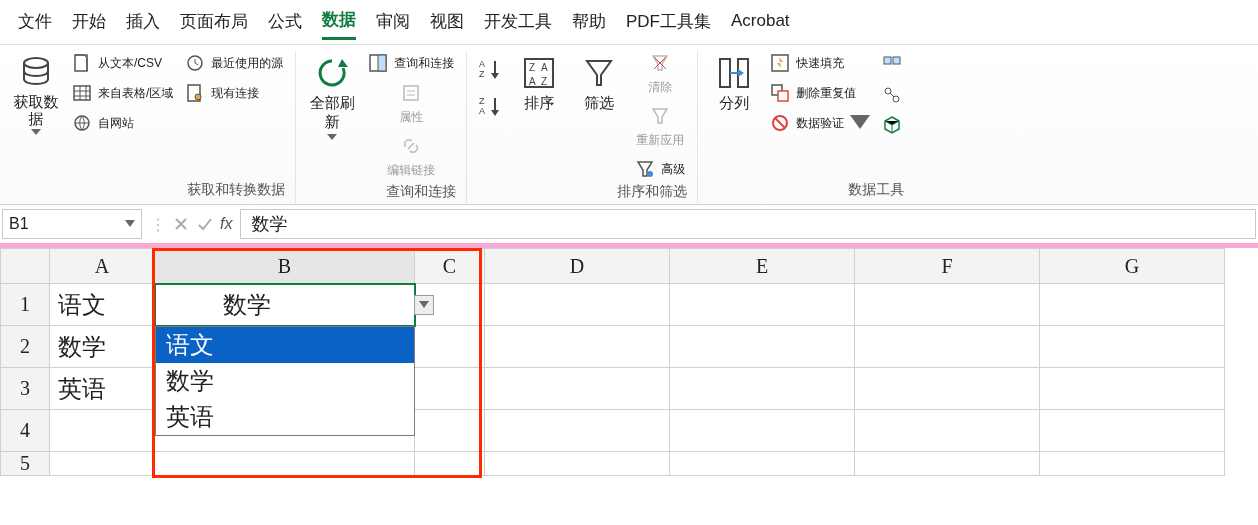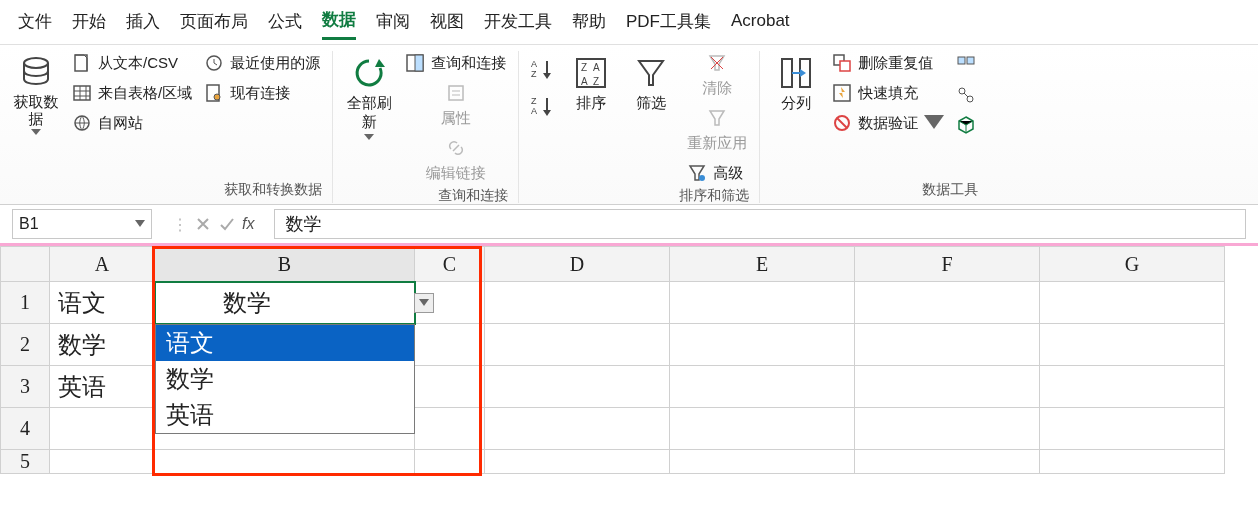--- a/index.html
+++ b/index.html
@@ -48,36 +48,36 @@
   }
   .group:last-child { border-right: none; }
   .group-body { display: flex; align-items: flex-start; gap: 8px; flex: 1; }
   .group-label { text-align: right; font-size: 14px; color: #555; padding: 2px 0 4px 0; }
   .big-btn {
     display: flex; flex-direction: column; align-items: center;
     width: 52px; padding: 4px 2px; cursor: pointer; font-size: 15px;
   }
   .big-btn .icon svg { width: 36px; height: 36px; }
   .icon-list {
-    display: flex; flex-direction: column; gap: 6px; font-size: 15px;
+    display: flex; flex-direction: column; gap: 6px; font-size: 12px;
   }
   .icon-list .item {
     display: flex; align-items: center; gap: 6px; cursor: pointer; white-space: nowrap; padding: 2px;
   }
   .icon-list .item.disabled { color: #9a9a9a; flex-direction: column; }
   .icon-list .item svg { width: 20px; height: 20px; flex-shrink: 0; }
   .dropdown-caret {
     width: 10px; height: 6px; margin-top: 2px;
   }
   .dropdown-caret polygon, .caret-down polygon { fill: #666; }
 
   
   .formula-bar {
-    display: flex; align-items: center; gap: 20px;
-    padding: 4px 12px; border-bottom: 3px solid #f9a8d4; font-size: 16px;
+    display: flex; align-items: center; gap: 8px;
+    padding: 4px 2px; border-bottom: 5px solid #f9a8d4; font-size: 16px;
   }
   .name-box {
     width: 140px; height: 30px; display: flex; justify-content: space-between; align-items: center;
     border: 1px solid #c8c8c8; background: #fff; padding: 0 6px; font-size: 16px;
   }
   .fx-icons { display: flex; align-items: center; gap: 6px; color: #888; }
   .fx-icons svg { width: 18px; height: 18px; }
   .fx-label { font-style: italic; color: #555; font-size: 16px; }
   .formula-input {
     flex: 1; border: 1px solid #c8c8c8; height: 30px; display: flex; align-items: center; padding: 0 10px; font-size: 18px;
@@ -332,31 +332,31 @@
               <rect x="22" y="4" width="10" height="28" fill="none" stroke="#444" stroke-width="2"></rect>
               <path d="M14 18h8" stroke="#3a8dd6" stroke-width="2"></path>
               <polygon points="22,14 28,18 22,22" fill="#3a8dd6"></polygon>
             </svg>
         </span>
         <span>分列</span>
       </div>
       <div class="icon-list">
         <div class="item">
           <svg viewBox="0 0 20 20">
+              <rect x="2" y="2" width="16" height="16" fill="none" stroke="#555" stroke-width="1.5"></rect>
+              <polygon points="9,4 13,9 10,9 11,15 7,10 10,10" fill="#e8a33d"></polygon>
+            </svg>
+          <span>快速填充</span>
+        </div>
+        <div class="item">
+          <svg viewBox="0 0 20 20">
               <rect x="2" y="2" width="10" height="10" fill="none" stroke="#555" stroke-width="1.5"></rect>
               <rect x="8" y="8" width="10" height="10" fill="#fff" stroke="#d44" stroke-width="1.5"></rect>
             </svg>
           <span>删除重复值</span>
-        </div>
-        <div class="item">
-          <svg viewBox="0 0 20 20">
-              <rect x="2" y="2" width="16" height="16" fill="none" stroke="#555" stroke-width="1.5"></rect>
-              <polygon points="9,4 13,9 10,9 11,15 7,10 10,10" fill="#e8a33d"></polygon>
-            </svg>
-          <span>快速填充</span>
         </div>
         <div class="item">
           <svg viewBox="0 0 20 20">
               <circle cx="10" cy="10" r="7" fill="none" stroke="#d44" stroke-width="2"></circle>
               <path d="M5 5l10 10" stroke="#d44" stroke-width="2"></path>
             </svg>
           <span>数据验证</span>
           <svg class="caret-down" viewBox="0 0 10 8">
               <polygon points="0,0 10,0 5,7"></polygon>
             </svg>

